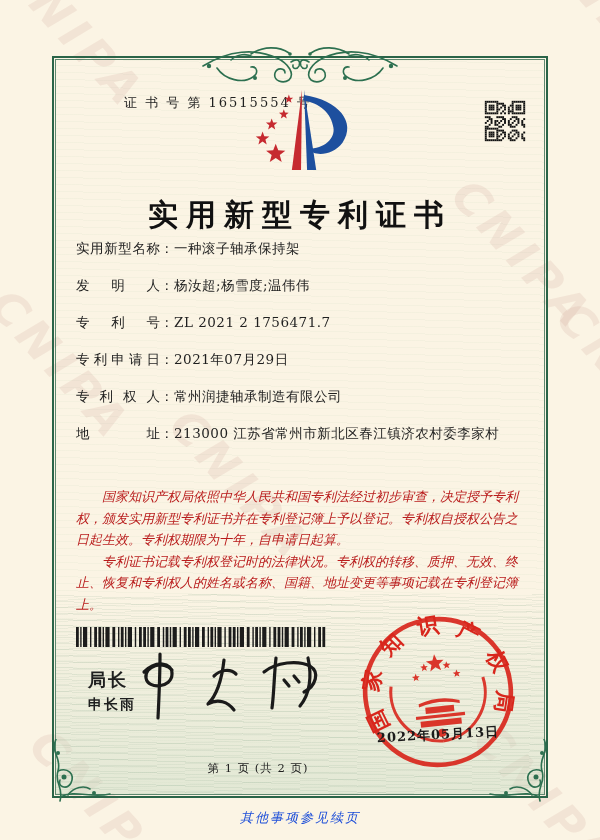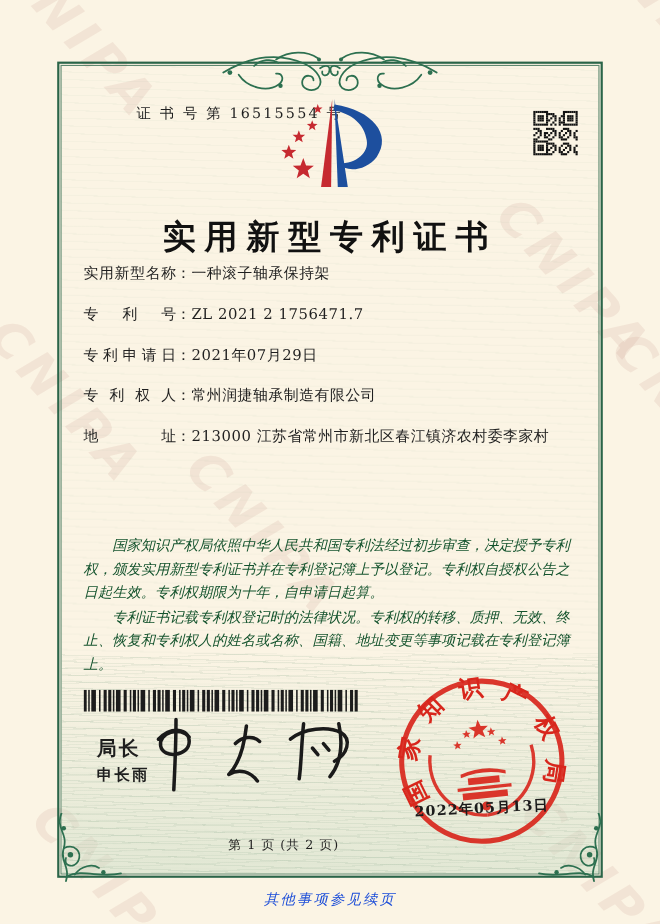--- a/index.html
+++ b/index.html
@@ -45,21 +45,21 @@
     font-size:30px; font-weight:bold; letter-spacing:8px; color:#111; z-index:4;margin-top:20px;
   }
   .fields{position:absolute; left:76px; top:240px; width:456px; z-index:4; font-size:13.5px;}
   .frow{height:37px; position:relative; white-space:nowrap;}
   .flabel{display:inline-block; width:84px; text-align:justify; text-align-last:justify;}
   .fcolon{display:inline-block; width:14px;}
   .fvalue{letter-spacing:0.5px;margin-top:10px;}
   .pair2{position:absolute; left:228px; top:0;}
   .paras{
     position:absolute; left:76px; top:486px; width:452px; z-index:4;
-    font-size:13px; line-height:21.5px; font-style:italic; color:#14532d;
+    font-size:13px; line-height:21.5px; font-style:italic; color:#b91c1c;
     font-family:"DejaVu Serif","Liberation Serif",serif;
   }
   .paras p{margin:0; text-indent:2em;}
   .barcode{position:absolute; left:76px; top:627px; z-index:4;}
   .signer-title{position:absolute; left:88px; top:668px; font-size:18px; font-weight:600; z-index:4;
     font-family:"DejaVu Sans","Liberation Sans",sans-serif; letter-spacing:2px;text-align:center;}
   .signer-name{position:absolute; left:88px; top:696px; font-size:14px; font-weight:600; z-index:4;
     font-family:"DejaVu Sans","Liberation Sans",sans-serif; letter-spacing:2px;}
   .signature{position:absolute; left:122px; top:650px; z-index:4;}
   .seal{position:absolute; left:358px; top:612px; z-index:5; transform:rotate(-6deg);}
@@ -347,20 +347,23 @@
       <rect x="22" y="22" width="1" height="1" fill="#111"></rect>
     </svg>
 
   <div class="title">实用新型专利证书</div>
 
   <div class="fields">
     <div class="frow">
       <span class="flabel">实用新型名称</span><span class="fcolon">：</span><span class="fvalue">一种滚子轴承保持架</span>
     </div>
     <div class="frow">
+      <span class="flabel">发明人</span><span class="fcolon">：</span><span class="fvalue">杨汝超;杨雪度;温伟伟</span>
+    </div>
+    <div class="frow">
       <span class="flabel">专利号</span><span class="fcolon">：</span><span class="fvalue">ZL 2021 2 1756471.7</span>
     </div>
     <div class="frow">
       <span class="flabel">专利申请日</span><span class="fcolon">：</span><span class="fvalue">2021年07月29日</span>
     </div>
     <div class="frow">
       <span class="flabel">专利权人</span><span class="fcolon">：</span><span class="fvalue">常州润捷轴承制造有限公司</span>
     </div>
     <div class="frow">
       <span class="flabel">地址</span><span class="fcolon">：</span><span class="fvalue">213000 江苏省常州市新北区春江镇济农村委李家村</span>

